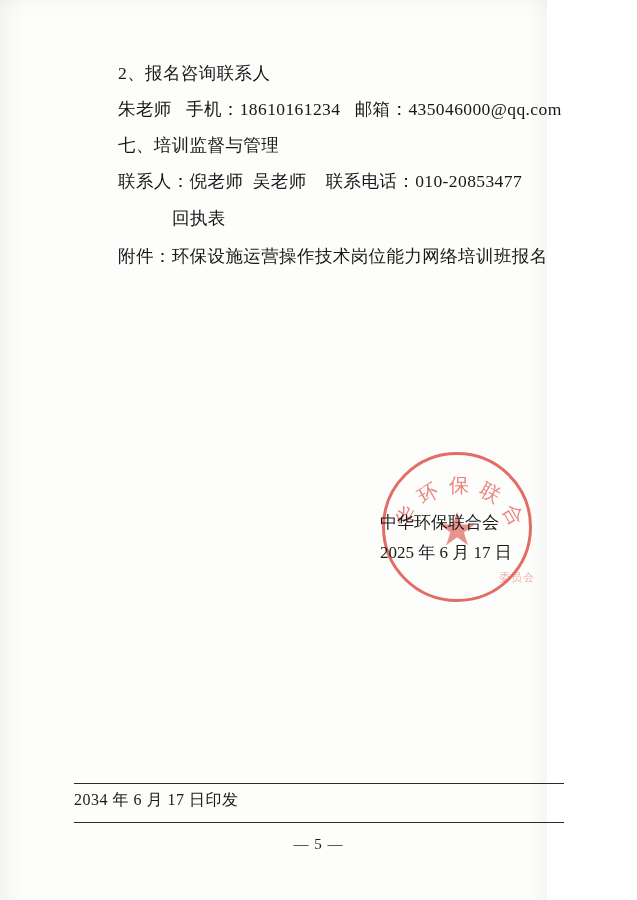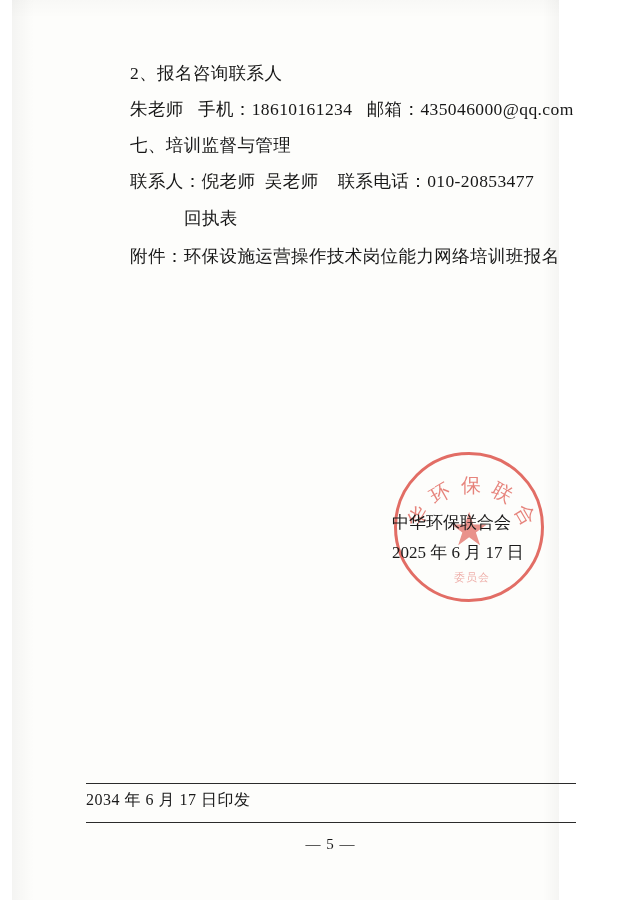--- a/index.html
+++ b/index.html
@@ -12,21 +12,20 @@
     background: #ffffff;
     font-family: "Liberation Serif", serif;
     color: #1a1a1a;
     overflow: hidden;
   }
   .page {
     position: relative;
     width: 547px;
     height: 900px;
     background: #fdfdfb;
-    margin-left: 12px;
   }
   
   .page::before {
     content: "";
     position: absolute;
     inset: 0;
     background:
       linear-gradient(to right, rgba(0,0,0,0.035), rgba(0,0,0,0) 4%),
       linear-gradient(to left, rgba(0,0,0,0.03), rgba(0,0,0,0) 3%),
       linear-gradient(to bottom, rgba(0,0,0,0.02), rgba(0,0,0,0) 2%);
@@ -95,21 +94,21 @@
     font-family: "Liberation Serif", serif;
     font-size: 20px;
     opacity: 0.85;
     letter-spacing: 2px;
   }
   .seal-bottom {
     position: absolute;
     left: 0;
     bottom: 14px;
     width: 150px;
-    text-align: center;
+    text-align: right;
     color: #d8372c;
     font-size: 11px;
     opacity: 0.55;
     letter-spacing: 1px;
   }
 
   .signature {
     position: absolute;
     left: 380px;
     top: 508px;

